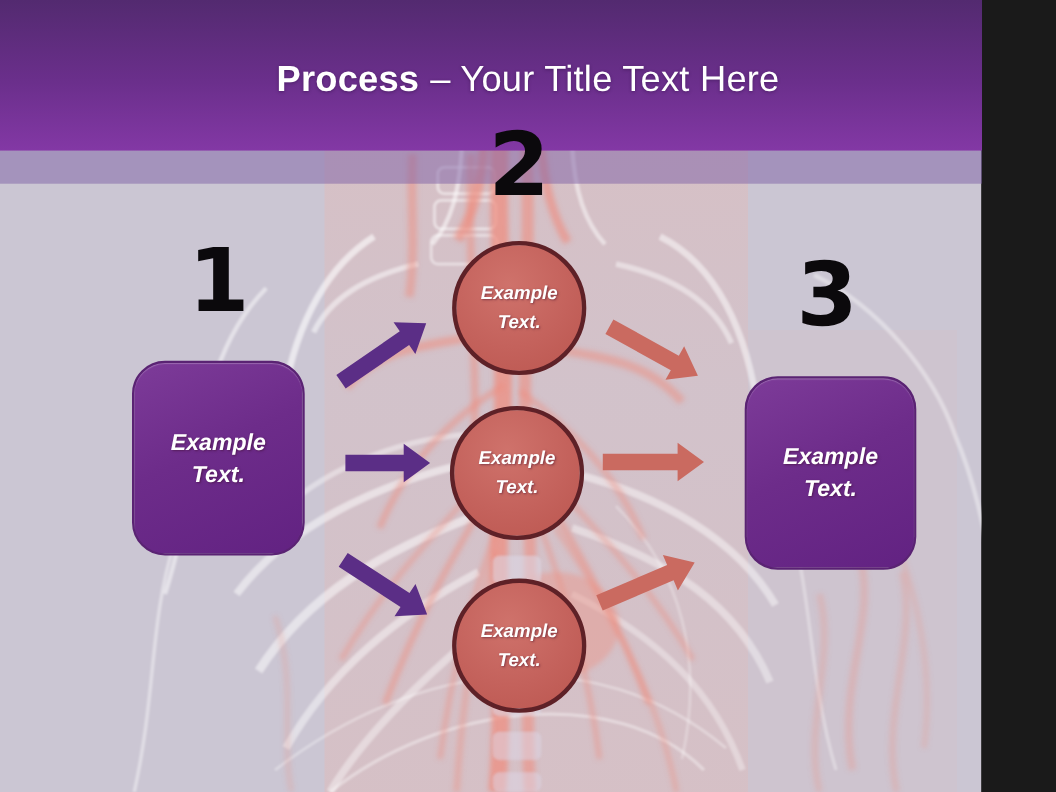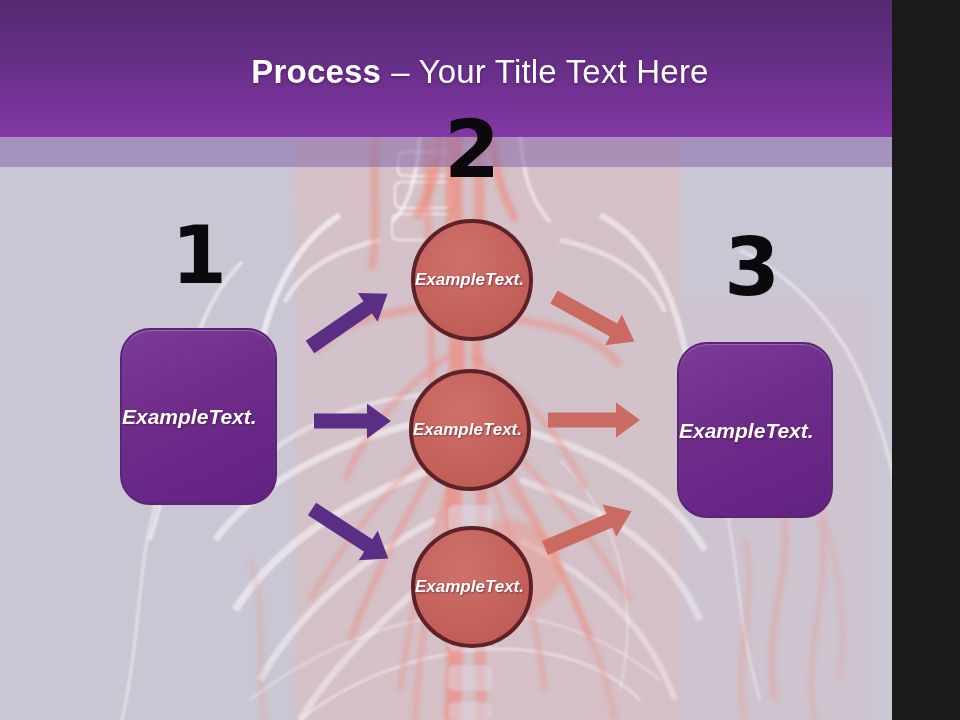--- a/index.html
+++ b/index.html
@@ -52,21 +52,21 @@
     position:absolute; width:122px; height:122px; border-radius:50%;
     box-sizing:border-box; border:4px solid #5e2127;
     background:radial-gradient(circle at 42% 32%, #cf726b 0%, #c4625c 55%, #bb564f 100%);
   }
   .c1 { left:411px; top:219px; }
   .c2 { left:409px; top:369px; }
   .c3 { left:411px; top:526px; }
 
   
   .shape-label {
-    display:flex; align-items:center; justify-content:flex-start;
+    display:flex; flex-direction:column; align-items:center; justify-content:center;
     width:100%; height:100%; color:#ffffff; font-style:italic; font-weight:bold;
     text-shadow:1px 1px 2px rgba(60,10,40,0.5); text-align:center;
   }
   .proc-box .shape-label   { font-size:21px; line-height:29px; }
   .proc-circle .shape-label{ font-size:17px; line-height:26px; }
 
   .arrow-layer { position:absolute; left:0; top:0; width:960px; height:720px; pointer-events:none; }
 </style>
 </head>
 <body>

